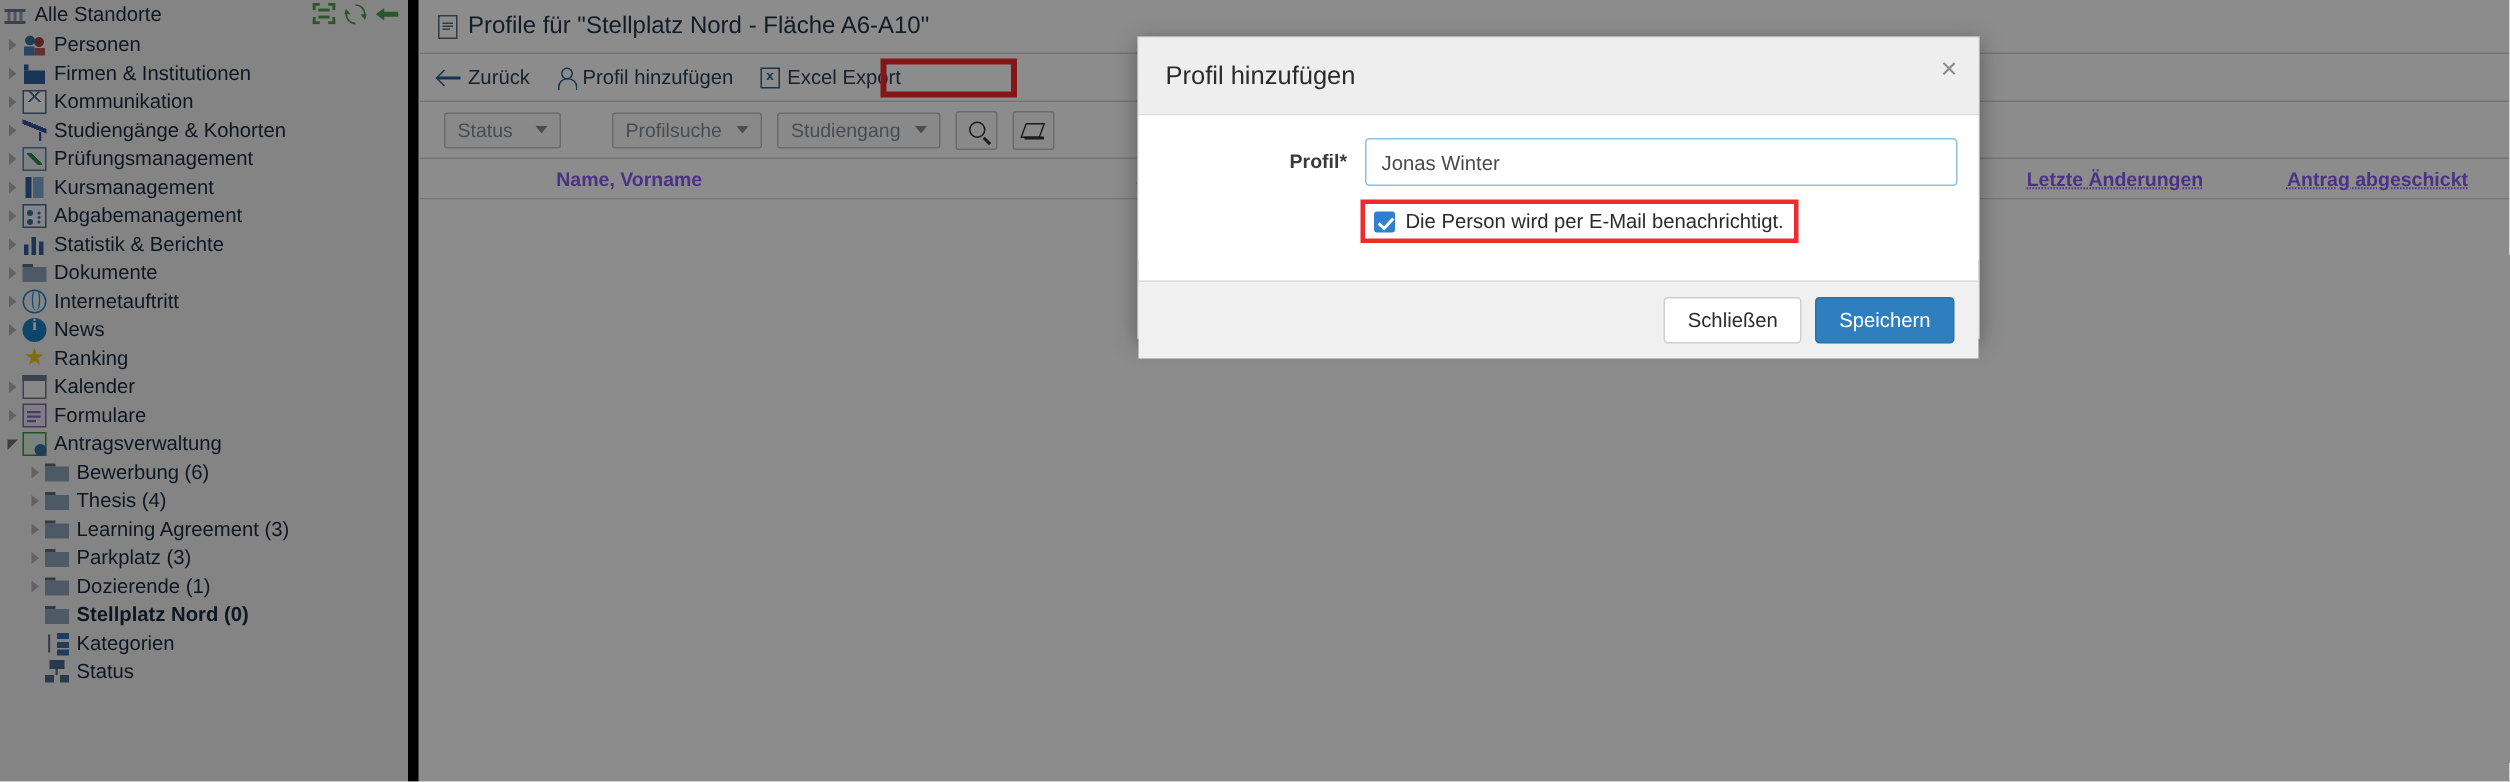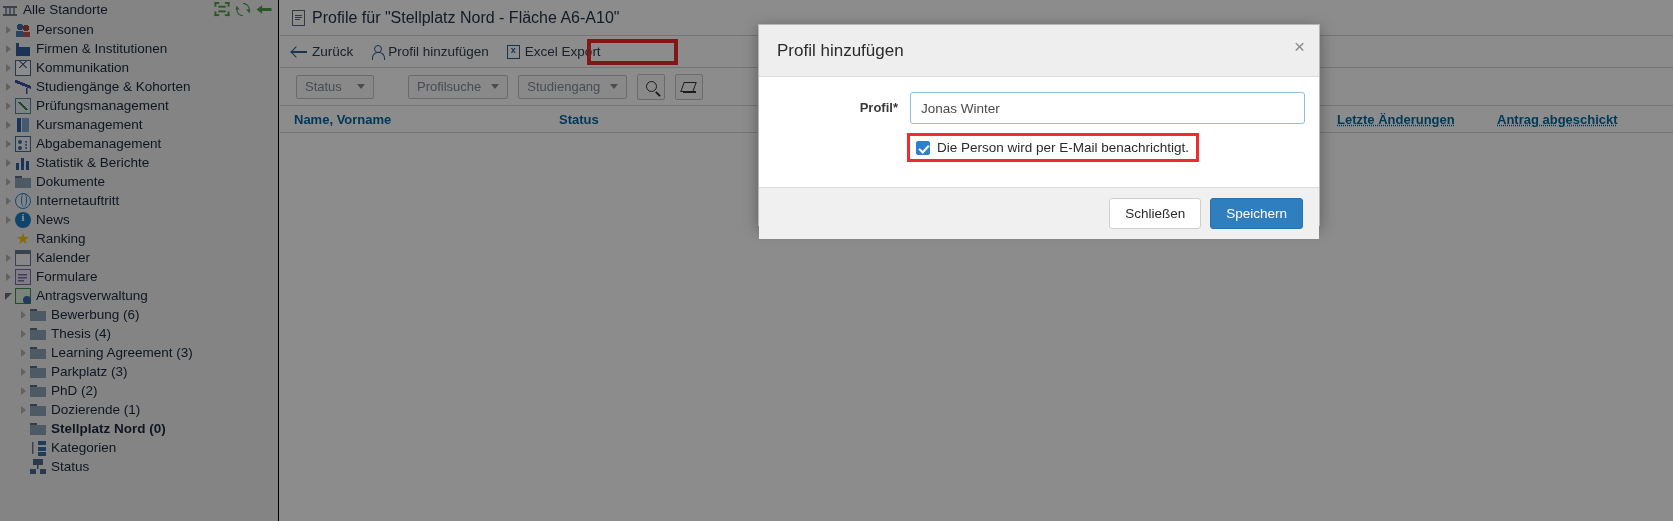--- a/index.html
+++ b/index.html
@@ -12,21 +12,21 @@
     color: #1b2733;
     background: #ffffff;
   }
   #root { position: relative; width: 1673px; height: 521px; }
 
   
   #sidebar {
     position: absolute; left: 0; top: 0;
     width: 279px; height: 521px;
     background: #f1f1f1;
-    border-right: 1px solid #000000;
+    border-right: 7px solid #000000;
     overflow: hidden;
   }
   .tree-top {
     position: relative;
     height: 20px;
   }
   .tree-row {
     display: flex;
     align-items: center;
     height: 19px;
@@ -250,22 +250,23 @@
   .eraser:before { content:""; position:absolute; left:0; top:1px; width:11px; height:8px;
     border:1.5px solid #333; transform: skewX(-20deg); }
   .eraser:after { content:""; position:absolute; left:1px; bottom:0; width:13px; height:1.5px; background:#333; }
 
   .thead {
     height: 27px;
     display: flex; align-items: center;
     background: #fff;
     font-weight: bold;
     font-size: 13px;
-    color: #0369a1;
+    color: #8b5cf6;
     border-bottom: 1px solid #d6d6d6;
+    text-align: center;
   }
   .th { padding-left: 14px; white-space: nowrap; }
   .th.dotted { text-decoration: underline; text-decoration-style: dotted; }
   .th-name { width: 265px; }
   .th-status { width: 450px; }
   .th-spacer { flex: 1; }
   .th-aend { width: 160px; }
   .th-antrag { width: 190px; }
   .table-body { height: 380px; background:#fff; }
 
@@ -543,27 +544,20 @@
             <span class="tw-closed"></span>
           </span>
           <span class="ico ic-folder"></span>
           <span class="label">Parkplatz (3)</span>
         </div>
         <div class="tree-row indent2">
           <span class="twisty">
             <span class="tw-closed"></span>
           </span>
           <span class="ico ic-folder"></span>
-          <span class="label">PhD (2)</span>
-        </div>
-        <div class="tree-row indent2">
-          <span class="twisty">
-            <span class="tw-closed"></span>
-          </span>
-          <span class="ico ic-folder"></span>
           <span class="label">Dozierende (1)</span>
         </div>
         <div class="tree-row indent2 bold">
           <span class="twisty"></span>
           <span class="ico ic-folder"></span>
           <span class="label">Stellplatz Nord (0)</span>
         </div>
         <div class="tree-row indent2">
           <span class="twisty"></span>
           <span class="ico ic-kat"></span>

